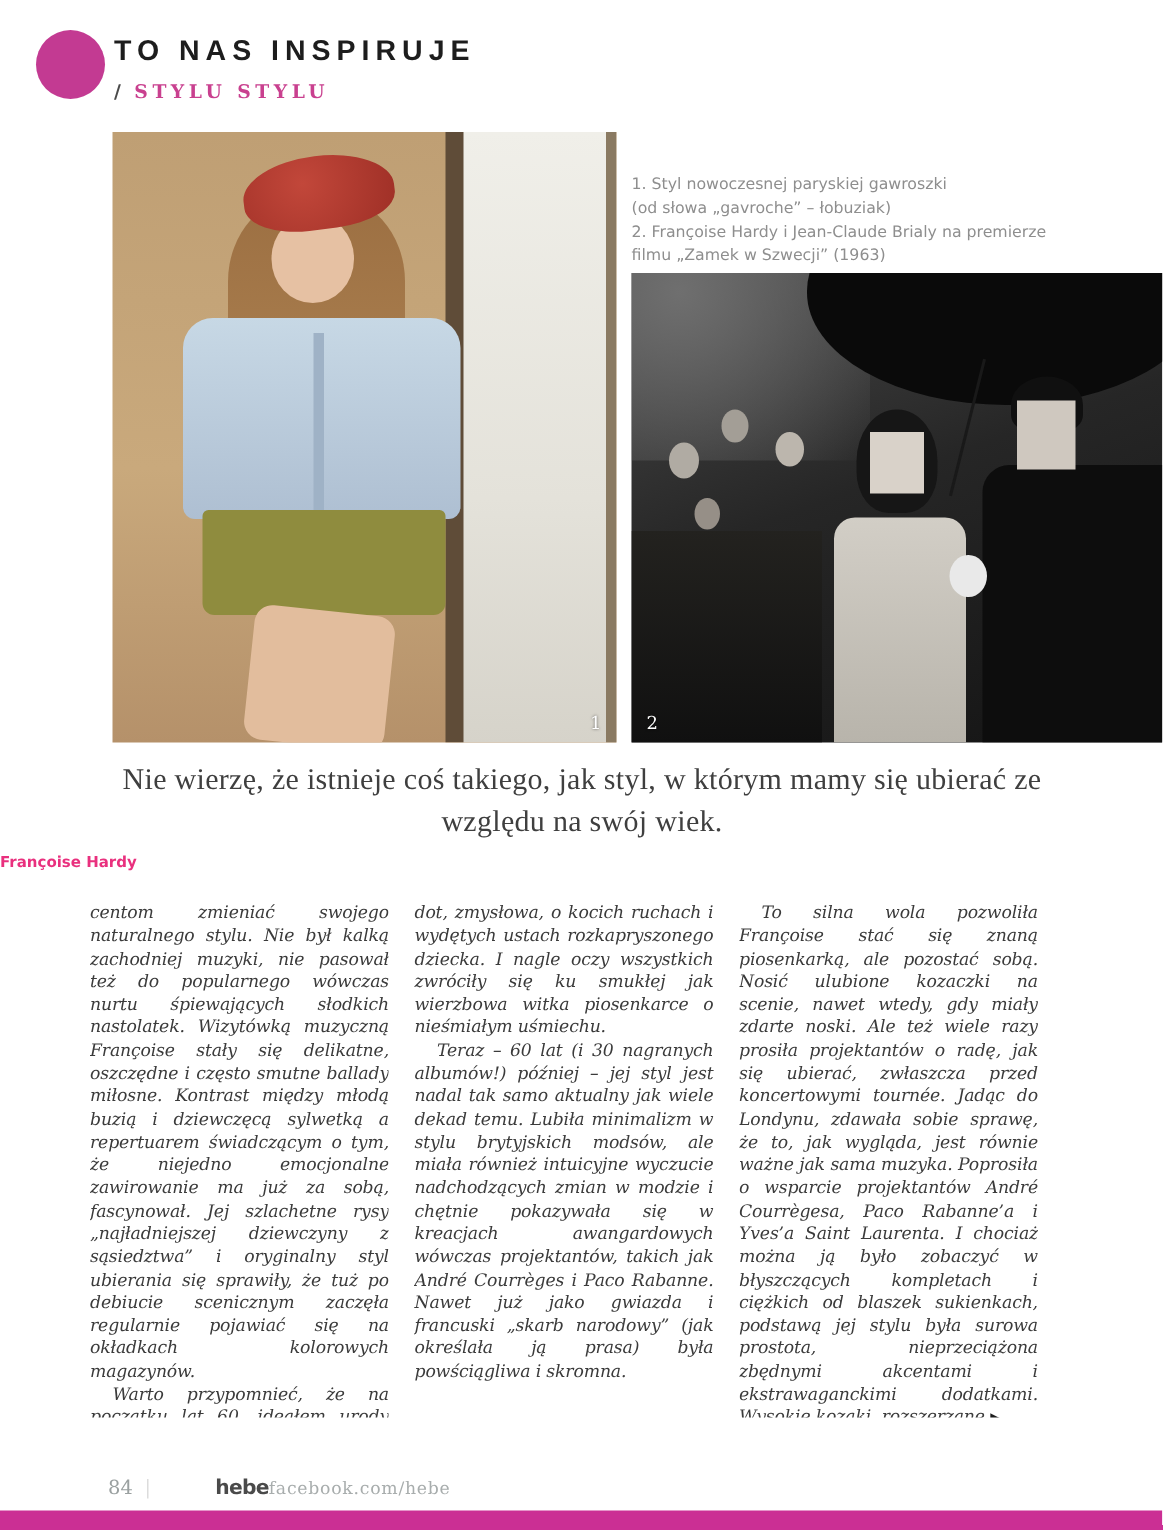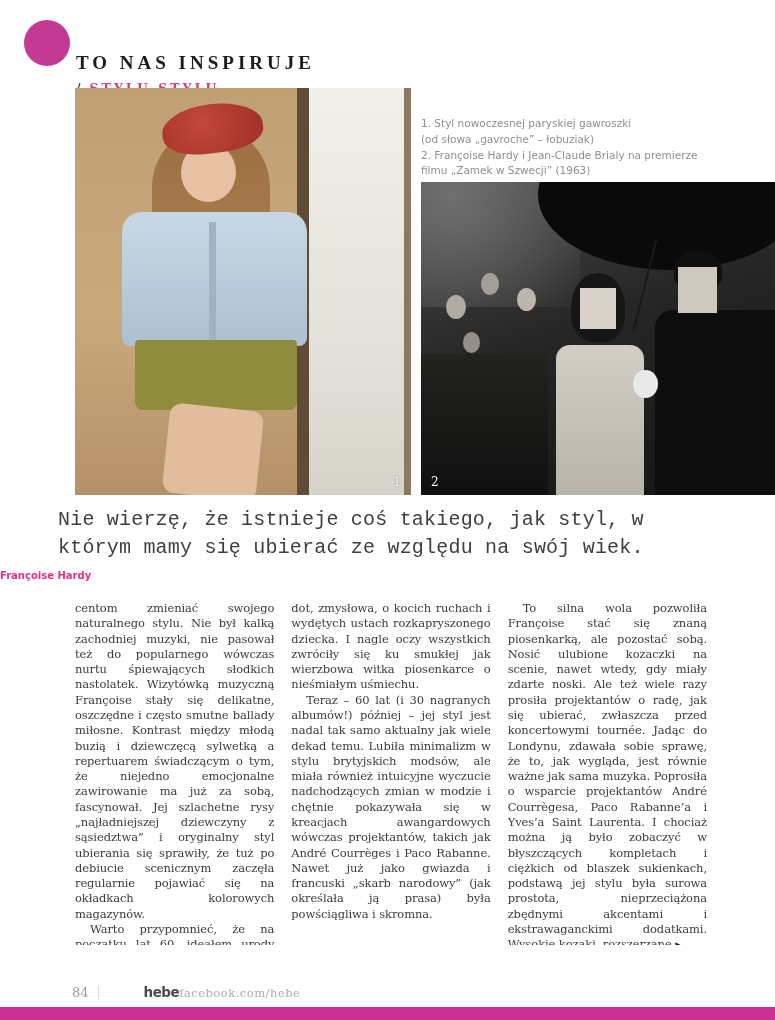--- a/index.html
+++ b/index.html
@@ -13,24 +13,23 @@
   }
 
   
   .brand-dot {
     position: absolute; left: 24px; top: 20px;
     width: 46px; height: 46px; border-radius: 50%;
     background: #c33a92;
   }
   .header-text { position: absolute; left: 76px; top: 24px; }
   .section-title {
-    font-family: Liberation Serif, serif;
+    font-family: Liberation Sans, sans-serif;
     font-size: 19px; font-weight: bold; letter-spacing: 4px;
     color: #1d1d1d;
-    margin-top: 28px;
   }
   .section-sub {
     margin-top: 7px;
     font-size: 12.5px; font-weight: bold; letter-spacing: 3px;
   }
   .section-sub .slash { color: #4a4a4a; margin-right: 6px; }
   .section-sub .sub-label { color: #c9408f; }
 
   
   .photo { position: absolute; overflow: hidden; }
@@ -79,36 +78,36 @@
   
   .captions {
     position: absolute; left: 421px; top: 116px; width: 350px;
     font-family: "DejaVu Sans", sans-serif;
     font-size: 10.5px; line-height: 1.5; color: #8e8e8e;
   }
 
   
   .quote {
     position: absolute; left: 58px; top: 506px; width: 660px;
-    text-align: left;
-    font-family: Liberation Mono, monospace;
+    text-align: center;
+    font-family: Liberation Serif, serif;
     font-size: 20px; line-height: 1.42; letter-spacing: .2px;
     color: #3f3f3f;
   }
   .attribution {
     position: absolute; left: 0; top: 570px; width: 775px;
     text-align: left;
     font-family: "DejaVu Sans", sans-serif;
     font-size: 10px; font-weight: bold; color: #e9307e;
   }
 
   
   .columns {
-    position: absolute; left: 75px; top: 601px; width: 632px; height: 344px;
-    display: flex; gap: 17px; overflow: hidden;
+    position: absolute; left: 60px; top: 601px; width: 632px; height: 344px;
+    display: flex; gap: 17px; overflow: hidden; font-style: italic;
   }
   .col { flex: 1 1 0; overflow: hidden; }
   .para {
     font-family: "DejaVu Serif", serif;
     font-size: 11.5px; line-height: 1.33; color: #3b3b3b;
     text-align: justify; letter-spacing: -0.1px;
   }
   .para.indent { text-indent: 15px; }
   .arrow {
     font-family: "DejaVu Sans", sans-serif;

